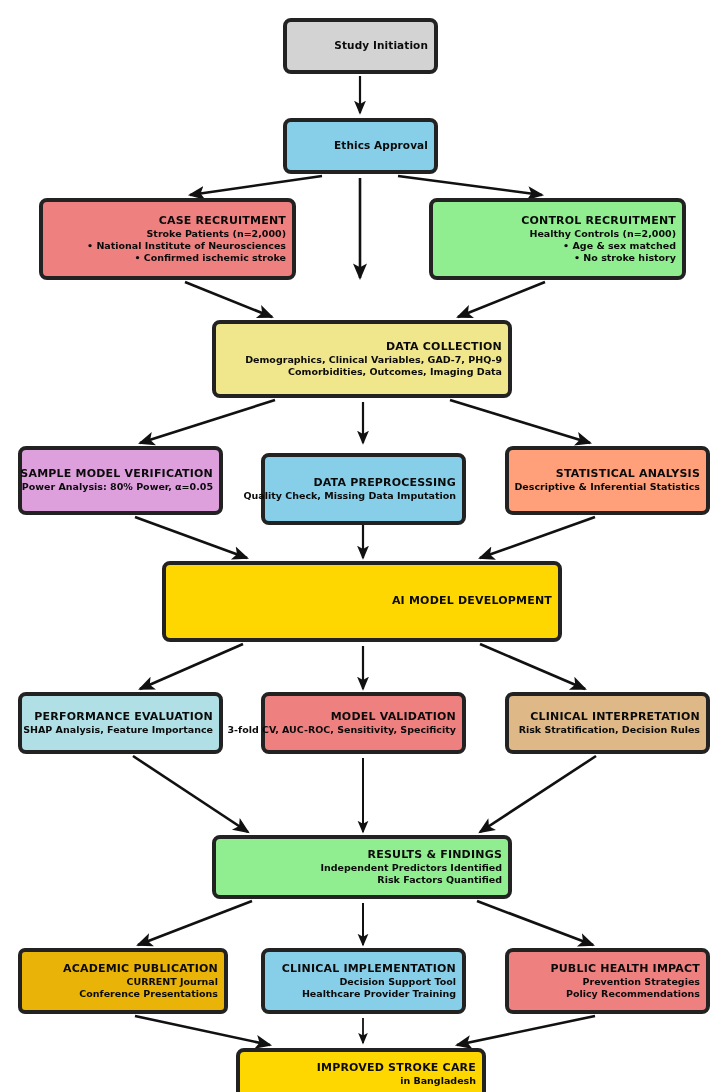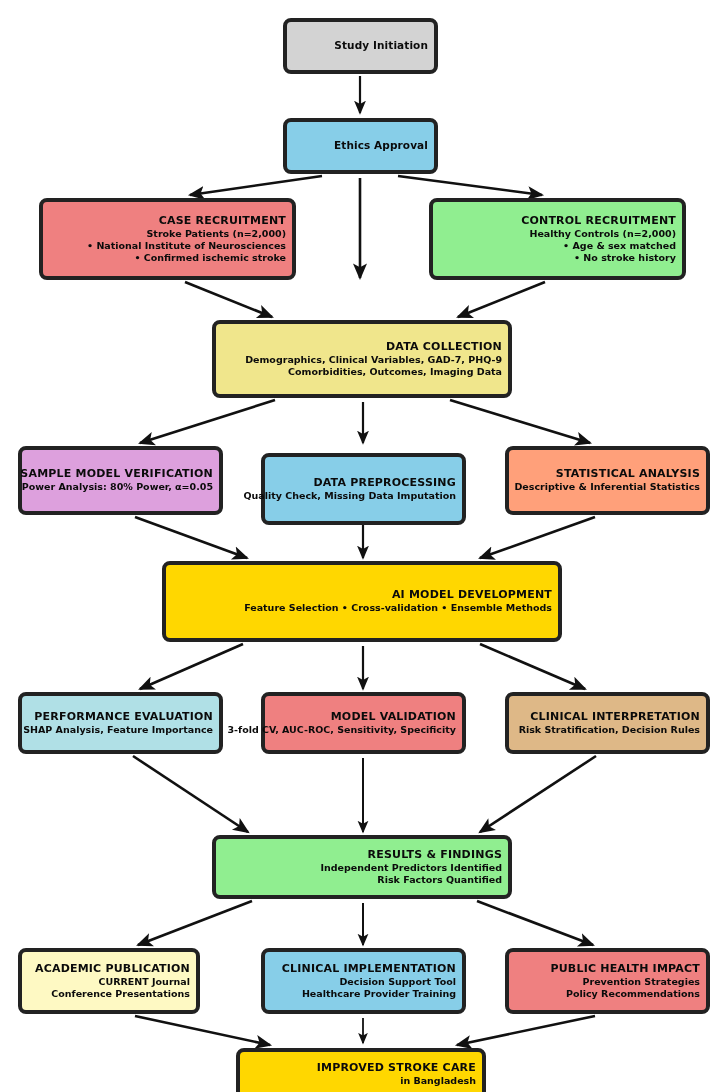--- a/index.html
+++ b/index.html
@@ -121,40 +121,39 @@
       <div class="node" style="left: 261px; top: 446px; width: 205px; height: 72px; background: rgb(135, 206, 232); border-color: rgb(34, 34, 34); margin-top: 7px;">
         <span class="ln t">DATA PREPROCESSING</span>
         <span class="ln s">Quality Check, Missing Data Imputation</span>
       </div>
       <div class="node" style="left: 505px; top: 446px; width: 205px; height: 69px; background: rgb(255, 160, 122); border-color: rgb(34, 34, 34);">
         <span class="ln t">STATISTICAL ANALYSIS</span>
         <span class="ln s">Descriptive &amp; Inferential Statistics</span>
       </div>
       <div class="node" style="left: 162px; top: 561px; width: 400px; height: 81px; background: rgb(255, 215, 0); border-color: rgb(34, 34, 34);">
         <span class="ln t">AI MODEL DEVELOPMENT</span>
-        <span class="ln s">Feature Selection • Cross-validation • Ensemble Methods</span>
       </div>
       <div class="node" style="left: 18px; top: 692px; width: 205px; height: 62px; background: rgb(176, 224, 230); border-color: rgb(34, 34, 34);">
         <span class="ln t">PERFORMANCE EVALUATION</span>
         <span class="ln s">SHAP Analysis, Feature Importance</span>
       </div>
       <div class="node" style="left: 261px; top: 692px; width: 205px; height: 62px; background: rgb(239, 128, 128); border-color: rgb(34, 34, 34);">
         <span class="ln t">MODEL VALIDATION</span>
         <span class="ln s">3-fold CV, AUC-ROC, Sensitivity, Specificity</span>
       </div>
       <div class="node" style="left: 505px; top: 692px; width: 205px; height: 62px; background: rgb(222, 184, 135); border-color: rgb(34, 34, 34);">
         <span class="ln t">CLINICAL INTERPRETATION</span>
         <span class="ln s">Risk Stratification, Decision Rules</span>
       </div>
       <div class="node" style="left: 212px; top: 835px; width: 300px; height: 64px; background: rgb(144, 238, 144); border-color: rgb(34, 34, 34);">
         <span class="ln t">RESULTS &amp; FINDINGS</span>
         <span class="ln s">Independent Predictors Identified</span>
         <span class="ln s">Risk Factors Quantified</span>
       </div>
-      <div class="node" style="left: 18px; top: 948px; width: 182px; height: 66px; background: #fef9c3; border-color: rgb(34, 34, 34);">
+      <div class="node" style="left: 18px; top: 948px; width: 210px; height: 66px; background: #eab308; border-color: rgb(34, 34, 34); border-radius: 7px;">
         <span class="ln t">ACADEMIC PUBLICATION</span>
         <span class="ln s">CURRENT Journal</span>
         <span class="ln s">Conference Presentations</span>
       </div>
       <div class="node" style="left: 261px; top: 948px; width: 205px; height: 66px; background: rgb(135, 206, 232); border-color: rgb(34, 34, 34);">
         <span class="ln t">CLINICAL IMPLEMENTATION</span>
         <span class="ln s">Decision Support Tool</span>
         <span class="ln s">Healthcare Provider Training</span>
       </div>
       <div class="node" style="left: 505px; top: 948px; width: 205px; height: 66px; background: rgb(239, 128, 128); border-color: rgb(34, 34, 34);">

